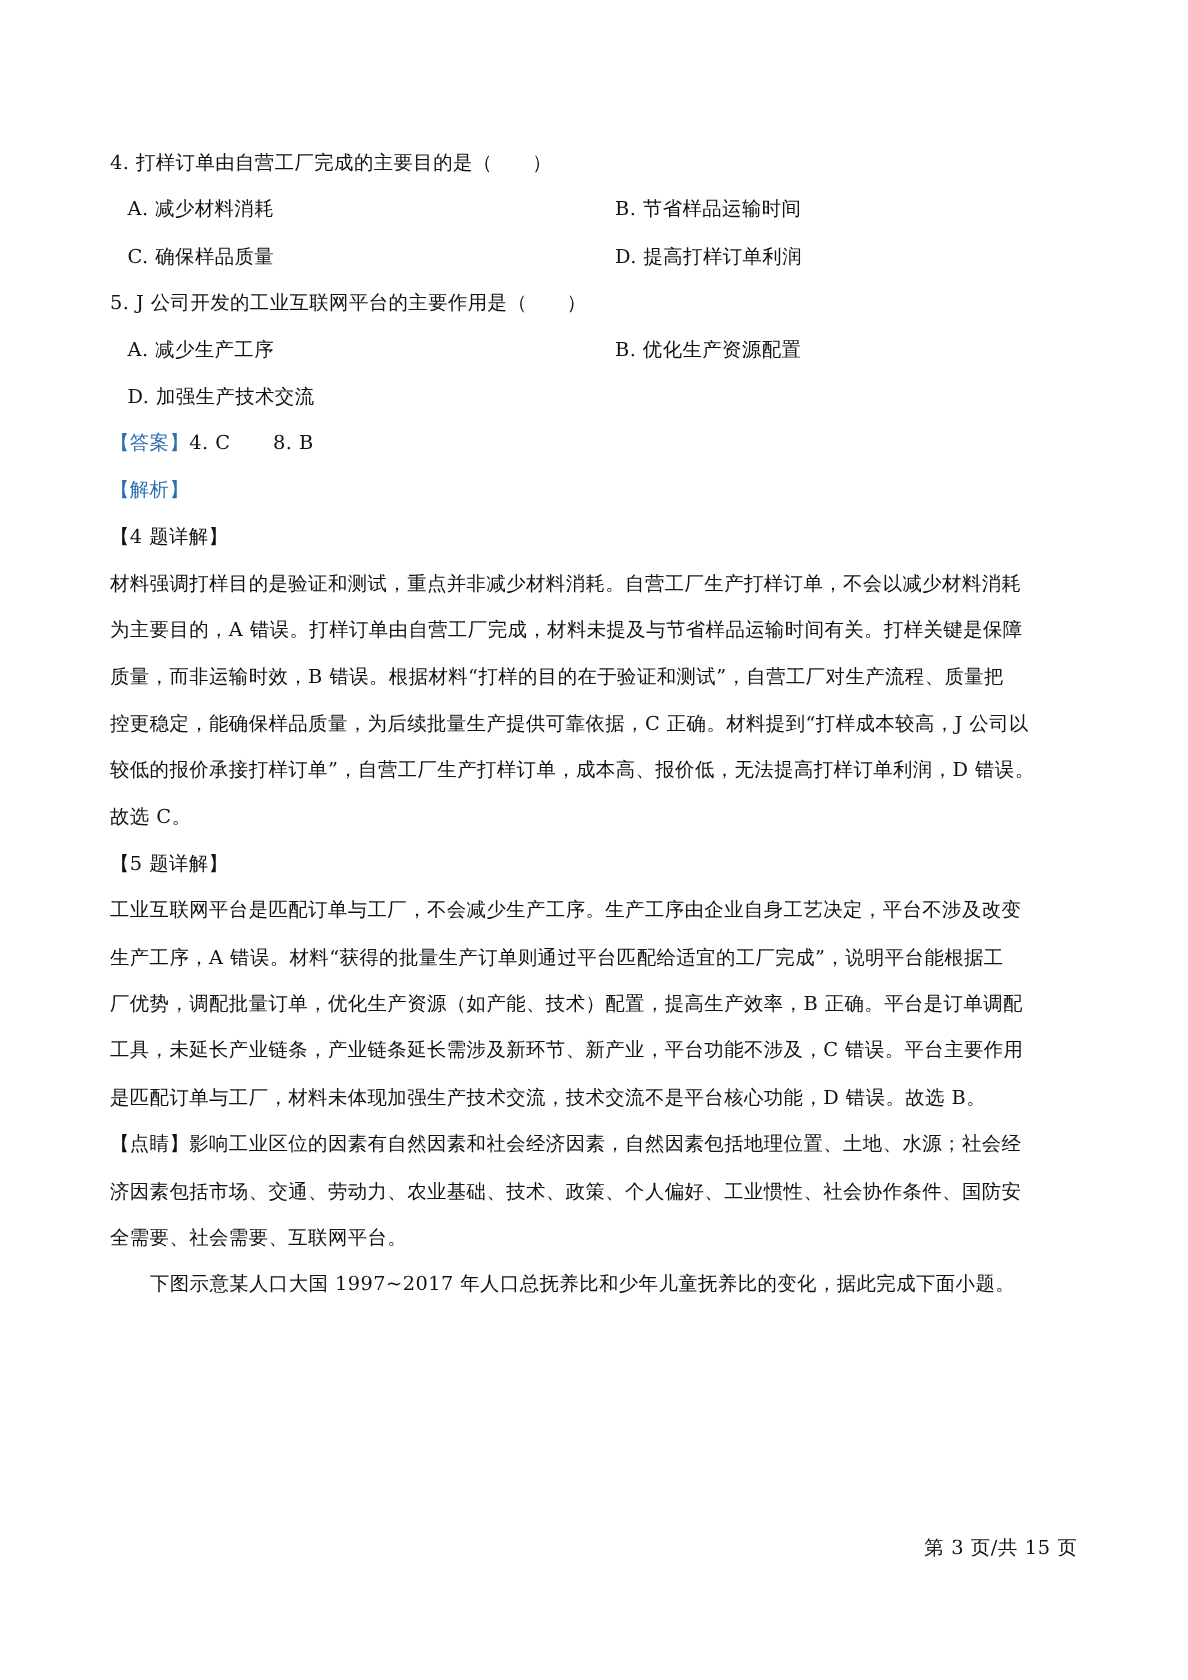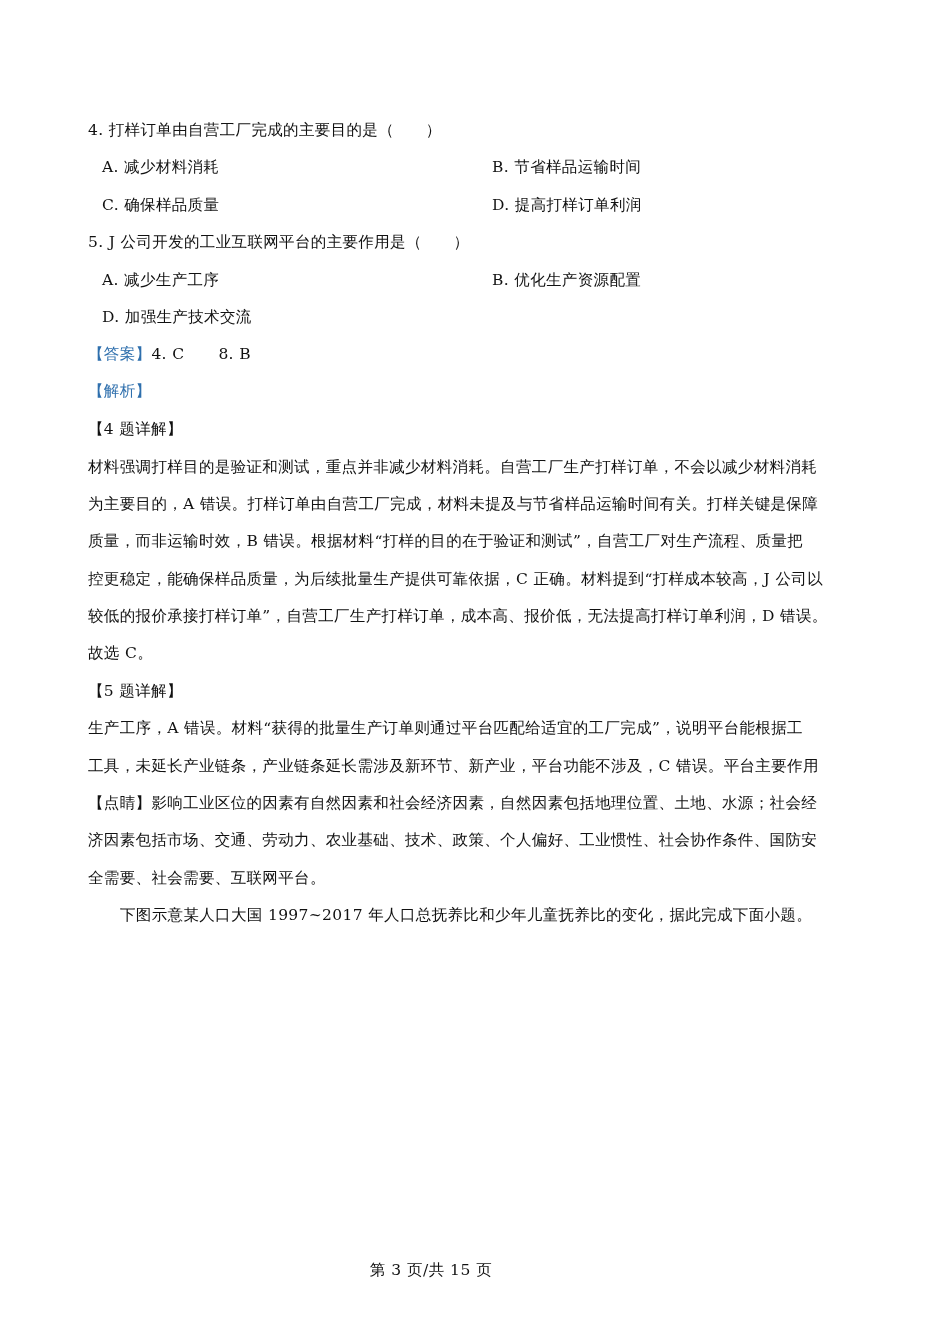--- a/index.html
+++ b/index.html
@@ -3,25 +3,25 @@
 <meta charset="utf-8">
 <style>
   html, body { margin: 0; padding: 0; background: #ffffff; }
   body { width: 950px; height: 1344px; position: relative; overflow: hidden;
          font-family: "DejaVu Serif", "Liberation Serif", serif; color: #111; }
   .page { position: absolute; left: 88px; top: 112px; width: 780px; font-size: 15.5px; }
   .line { height: 37.4px; line-height: 37.4px; white-space: nowrap; letter-spacing: 0.35px; }
   .indent { padding-left: 32px; }
   .opts { display: flex; }
   .opt { width: 391px; margin-left: 14px; }
-  .blue { color: #2e6fad; font-family: Liberation Mono, monospace; }
+  .blue { color: #2e6fad; }
   .bold { font-weight: normal; }
   .gap { display: inline-block; width: 34px; }
-  .footer { position: absolute; top: 1228px; left: 0; width: 862px; text-align: center;
-            font-size: 15.5px; letter-spacing: 0.5px; margin-top: 32px; }
+  .footer { position: absolute; top: 1228px; left: 0; width: 862px; text-align: right;
+            font-size: 15.5px; letter-spacing: 0.5px; }
 </style>
 </head>
 <body>
 
 <div class="page">
 
 
   <div>
     <div class="line">4. 打样订单由自营工厂完成的主要目的是（　　）</div>
     <div class="line opts">
@@ -56,22 +56,25 @@
     <div class="line">材料强调打样目的是验证和测试，重点并非减少材料消耗。自营工厂生产打样订单，不会以减少材料消耗</div>
     <div class="line">为主要目的，A 错误。打样订单由自营工厂完成，材料未提及与节省样品运输时间有关。打样关键是保障</div>
     <div class="line">质量，而非运输时效，B 错误。根据材料“打样的目的在于验证和测试”，自营工厂对生产流程、质量把</div>
     <div class="line">控更稳定，能确保样品质量，为后续批量生产提供可靠依据，C 正确。材料提到“打样成本较高，J 公司以</div>
     <div class="line">较低的报价承接打样订单”，自营工厂生产打样订单，成本高、报价低，无法提高打样订单利润，D 错误。</div>
     <div class="line">故选  C。</div>
   </div>
 
   <div>
     <div class="line bold">【5 题详解】</div>
+    <div class="line">工业互联网平台是匹配订单与工厂，不会减少生产工序。生产工序由企业自身工艺决定，平台不涉及改变</div>
     <div class="line">生产工序，A 错误。材料“获得的批量生产订单则通过平台匹配给适宜的工厂完成”，说明平台能根据工</div>
+    <div class="line">厂优势，调配批量订单，优化生产资源（如产能、技术）配置，提高生产效率，B 正确。平台是订单调配</div>
     <div class="line">工具，未延长产业链条，产业链条延长需涉及新环节、新产业，平台功能不涉及，C 错误。平台主要作用</div>
+    <div class="line">是匹配订单与工厂，材料未体现加强生产技术交流，技术交流不是平台核心功能，D 错误。故选  B。</div>
   </div>
 
   <div>
     <div class="line">【点睛】影响工业区位的因素有自然因素和社会经济因素，自然因素包括地理位置、土地、水源；社会经</div>
     <div class="line">济因素包括市场、交通、劳动力、农业基础、技术、政策、个人偏好、工业惯性、社会协作条件、国防安</div>
     <div class="line">全需要、社会需要、互联网平台。</div>
   </div>
 
   <div class="line indent">下图示意某人口大国  1997~2017 年人口总抚养比和少年儿童抚养比的变化，据此完成下面小题。</div>
 </div>

